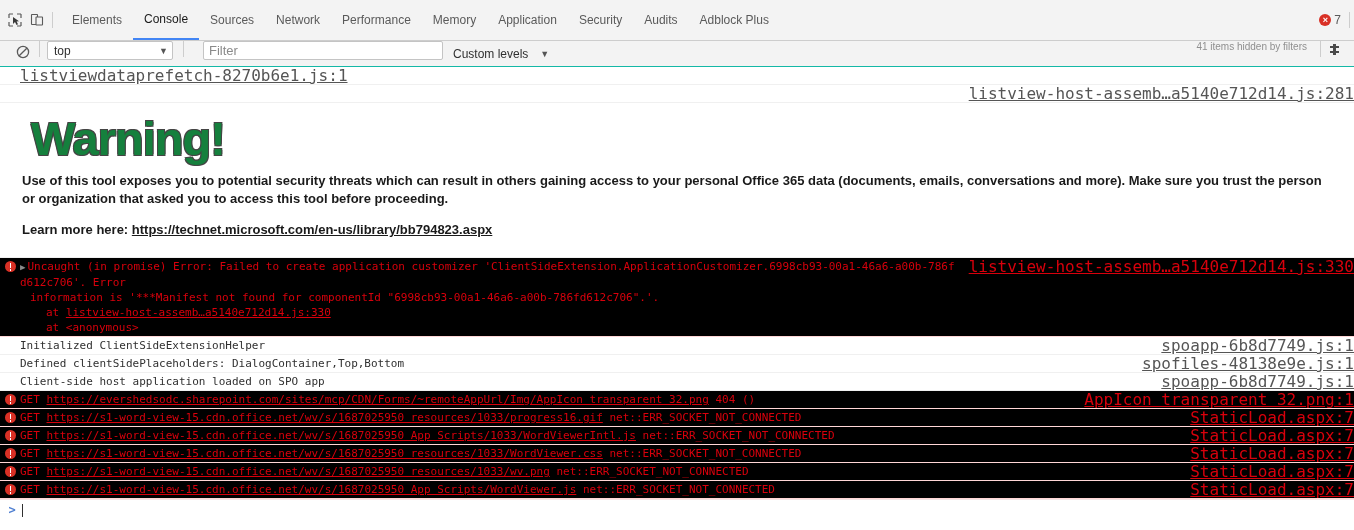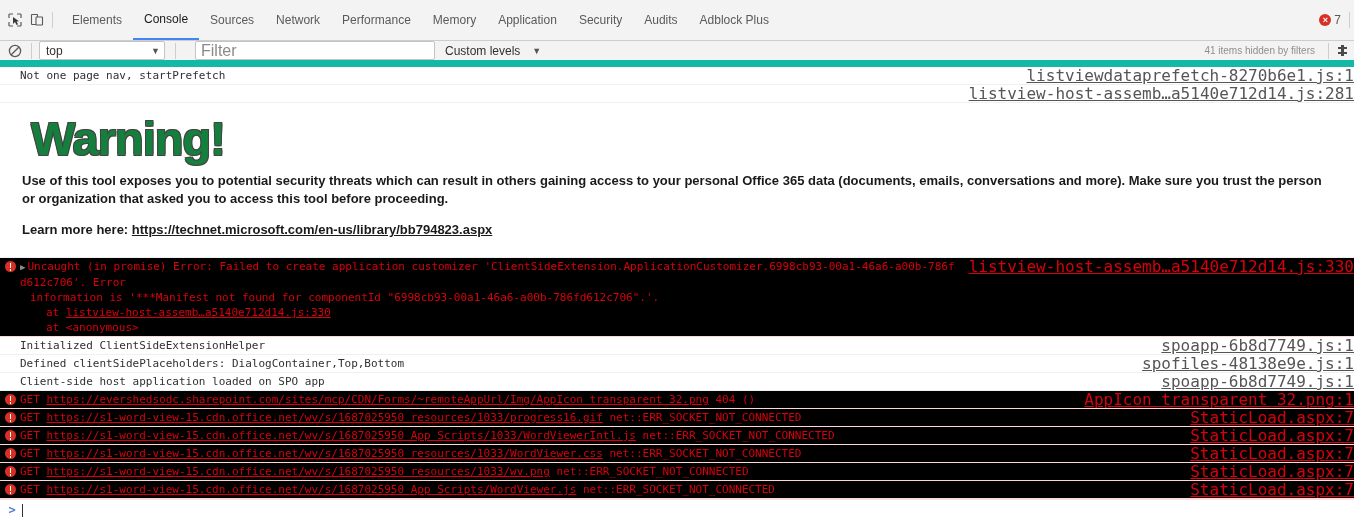--- a/index.html
+++ b/index.html
@@ -93,26 +93,25 @@
   .tb-right-sep {
     width: 1px;
     height: 16px;
     background: #cdcdcd;
     margin-right: 4px;
   }
 
   
   .console-toolbar {
     display: flex;
-    align-items: center;
     height: 26px;
     background: #f3f3f3;
-    border-bottom: 7px solid #14b8a6;
+    border-bottom: 1px solid #14b8a6;
     box-sizing: border-box;
-    padding: 0 4px;
+    padding: 0 12px;
   }
   .clear-btn {
     width: 22px; height: 22px;
     display:flex; align-items:center; justify-content:center;
     cursor: pointer;
   }
   .tb-vsep { width:1px; height:16px; background:#cdcdcd; margin:0 5px; }
   .ctx-select {
     display: flex;
     align-items: center;
@@ -131,21 +130,21 @@
   }
   .caret { font-size: 9px; color:#555; }
   .filter-input {
     width: 240px;
     height: 19px;
     background: #fff;
     border: 1px solid #c4c4c4;
     border-radius: 2px;
     box-sizing: border-box;
     padding: 0 5px;
-    font-size: 16px;
+    font-size: 13px;
     font-family: "Liberation Sans", sans-serif;
     color: #303030;
     margin-left: 14px;
     outline: none;
   }
   .filter-input::placeholder { color: #8a8a8a; }
   .levels-btn {
     display:flex; align-items:center; gap:12px;
     margin-left: 10px;
     font-size: 12px;
@@ -410,21 +409,20 @@
       <rect x="2" y="3" width="9" height="2" fill="#4a4a4a"></rect>
       <rect x="2" y="8" width="9" height="2" fill="#4a4a4a"></rect>
     </svg>
   </div>
 </div>
 
 <div class="console-body">
 
   <div class="msg">
     <div class="gutter"></div>
-    <div class="content">Not one page nav, startPrefetch</div>
     <div class="srclink">listviewdataprefetch-8270b6e1.js:1</div>
   </div>
 
   <div class="msg">
     <div class="gutter"></div>
     <div class="content"></div>
     <div class="srclink">listview-host-assemb…a5140e712d14.js:281</div>
   </div>
 
   <div class="msg htmlblock">

